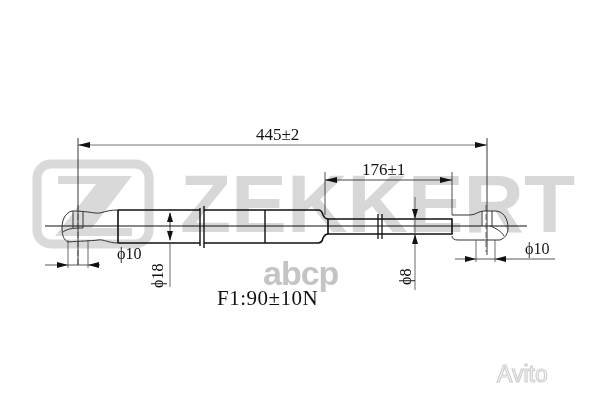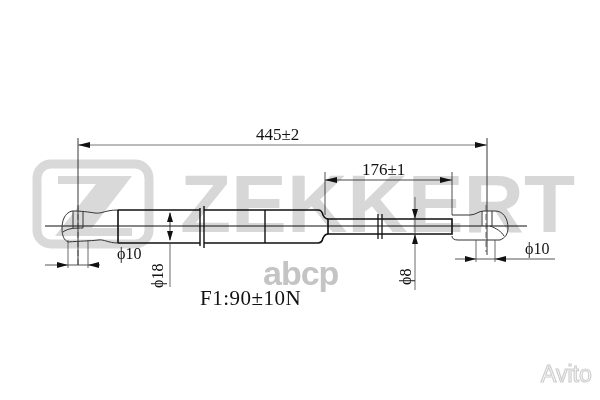--- a/index.html
+++ b/index.html
@@ -1,23 +1,23 @@
 <!DOCTYPE html>
 <html><head>
   <meta charset="utf-8">
   <style>
     html, body { margin: 0; padding: 0; background: #ffffff; }
     body { width: 600px; height: 400px; position: relative; overflow: hidden; font-family: "Liberation Serif", serif; }
     #canvas { position: absolute; left: 0; top: 0; width: 600px; height: 400px; }
     .dim-text { font-family: "Liberation Serif", serif; fill: #111; }
     .wm-text { font-family: "Liberation Sans", sans-serif; font-weight: bold; fill: #d7d7d7; }
     .label { position: absolute; font-family: "Liberation Serif", serif; color: #111; white-space: nowrap; }
-    #force-label { left: 200px; top: 286px; font-size: 21px; letter-spacing: 0.5px; }
+    #force-label { left: 217px; top: 286px; font-size: 21px; letter-spacing: 0.5px; }
     .abcp { position: absolute; left: 263px; top: 254px; font-family: Liberation Sans, sans-serif; font-weight: bold; font-size: 34px; color: #c4c4c4; letter-spacing: -1px; }
-    .avito { position: absolute; left: 497px; top: 361px; font-family: "Liberation Sans", sans-serif; font-size: 23px; color: #ffffff; margin-left: 44px; -webkit-text-stroke: 1.2px #cfcfcf; }
+    .avito { position: absolute; left: 497px; top: 361px; font-family: "Liberation Sans", sans-serif; font-size: 23px; color: #ffffff; -webkit-text-stroke: 1.2px #cfcfcf; }
   </style>
 </head>
 <body>
 
 <svg id="canvas" width="600" height="400" viewBox="0 0 600 400" xmlns="http://www.w3.org/2000/svg">
 
   <g>
     <rect x="37" y="164" width="112" height="80" rx="14" ry="14" fill="none" stroke="#d9d9d9" stroke-width="9"></rect>
     <path d="M58 176 H132 L92 228 H132 V236 H55 L96 184 H58 Z" fill="#d9d9d9"></path>
     <text class="wm-text" x="180" y="232" font-size="82" textLength="395" lengthAdjust="spacingAndGlyphs">ZEKKERT</text>

